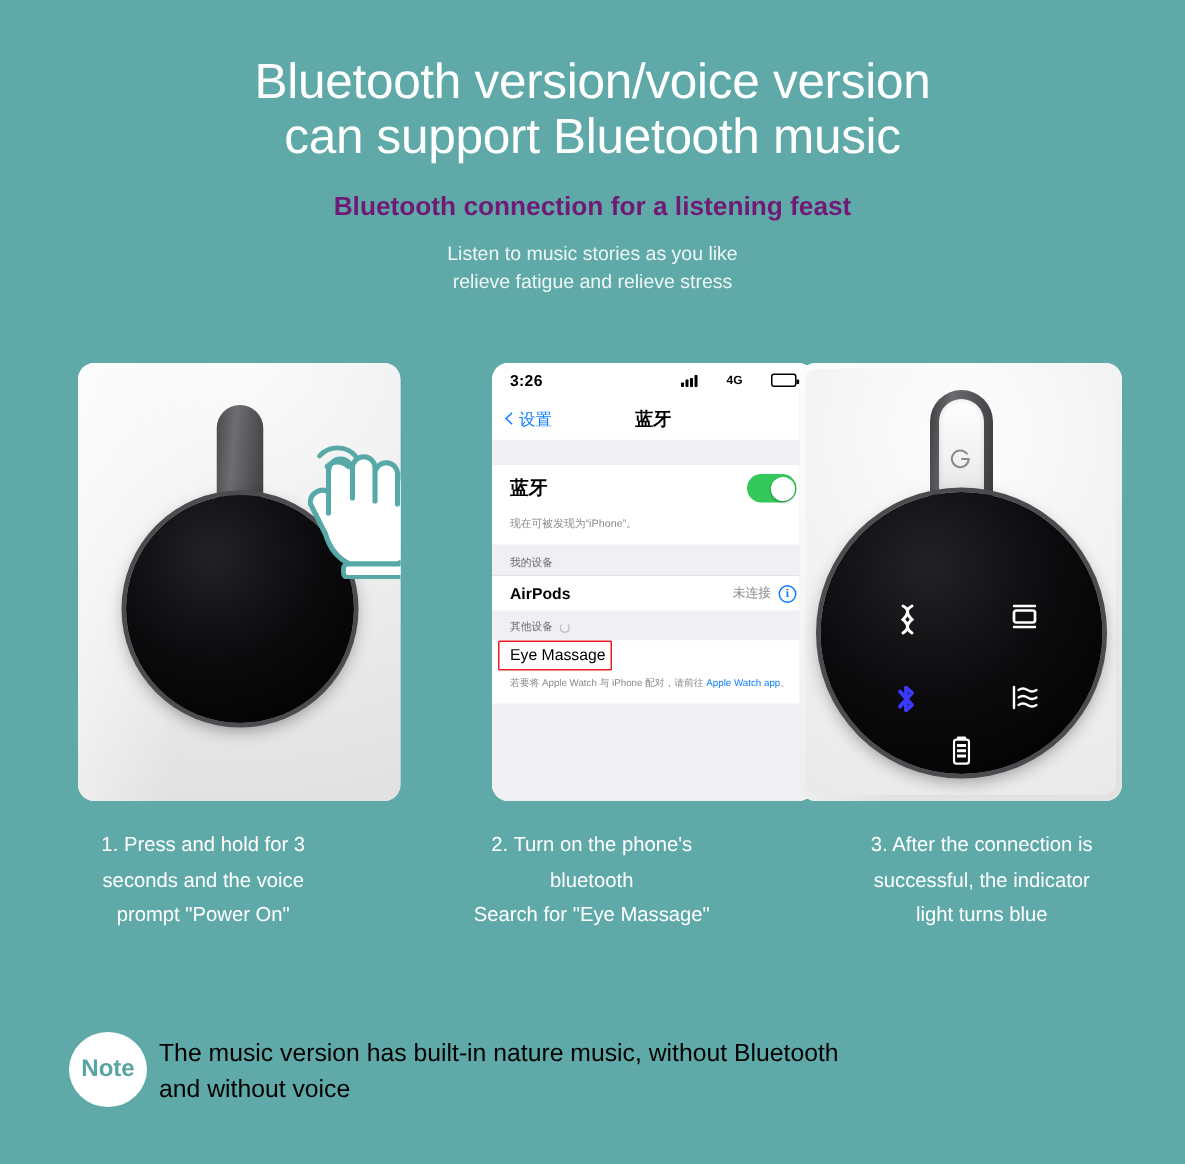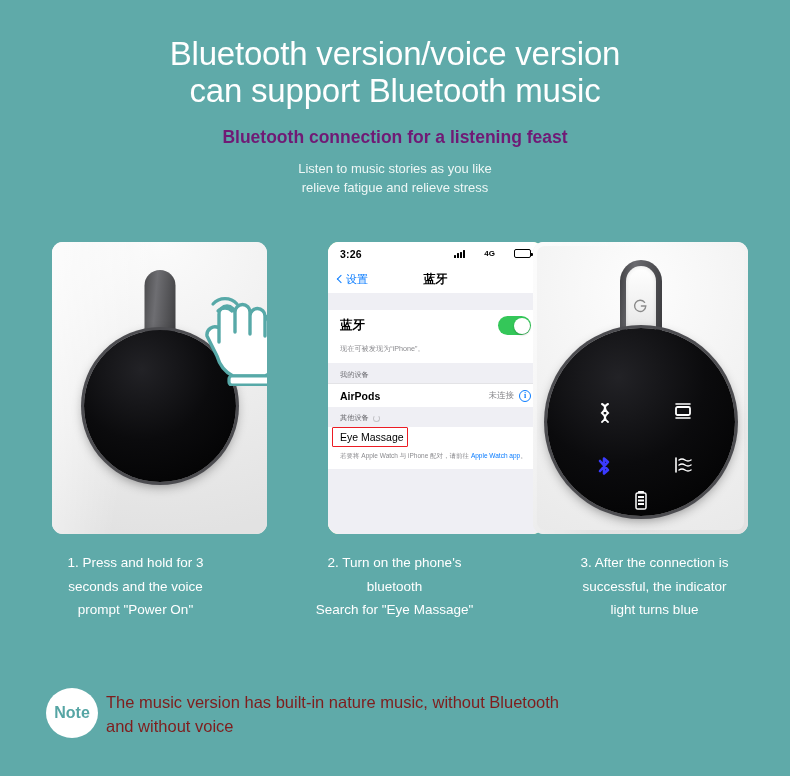--- a/index.html
+++ b/index.html
@@ -339,21 +339,21 @@
     width: 52px; height: 50px;
     border-radius: 50%;
     background: #ffffff;
     color: #56a5a4;
     font-size: 16px;
     font-weight: bold;
     display: flex; align-items: center; justify-content: center;
     flex: none;
   }
   .note-text {
-    color: #7f1d1d;
+    color: #000000;
     font-size: 16.5px;
     line-height: 1.45;
     padding-top: 3px;
     max-width: 600px;
   }
 </style>
 </head>
 <body>
 
 <div class="header">

